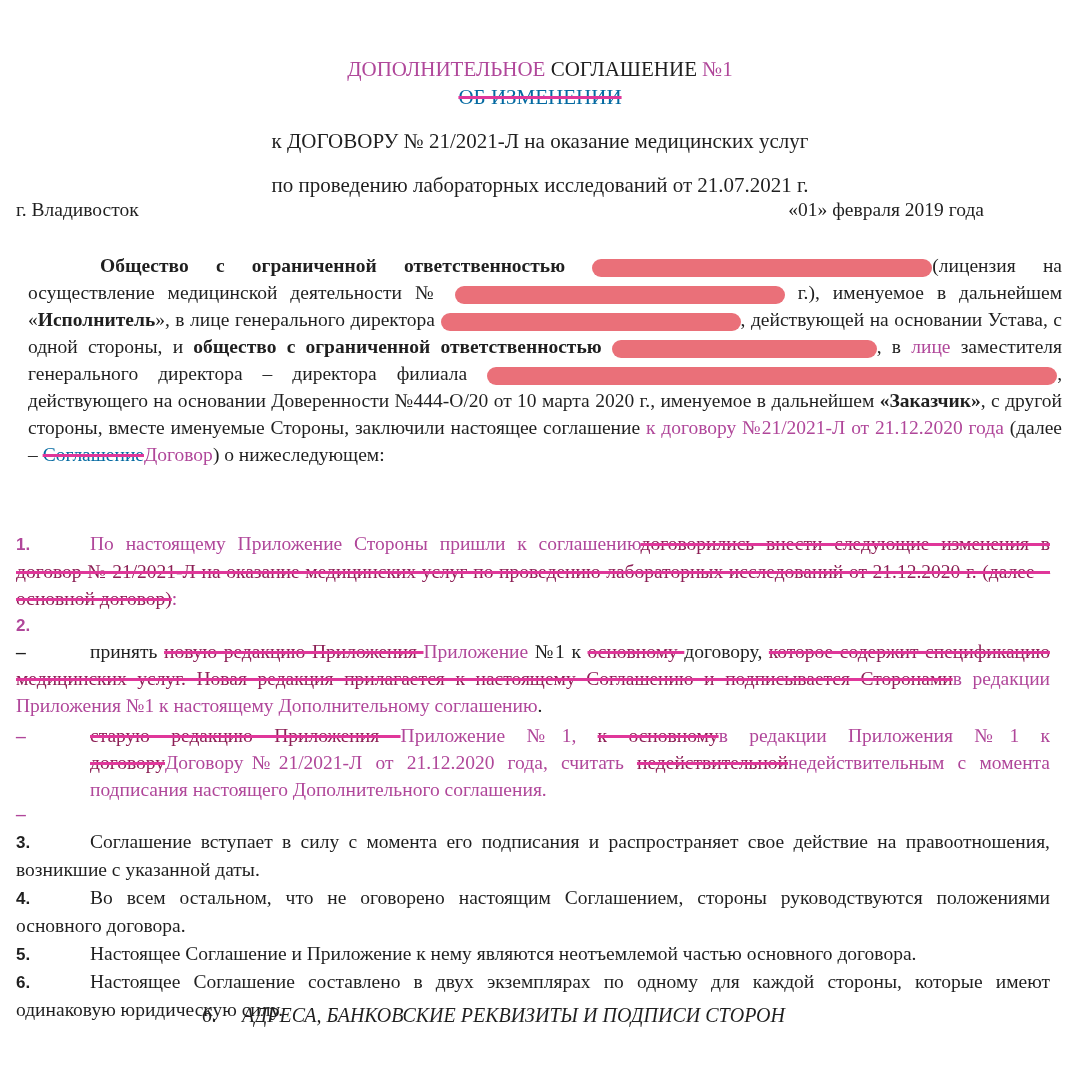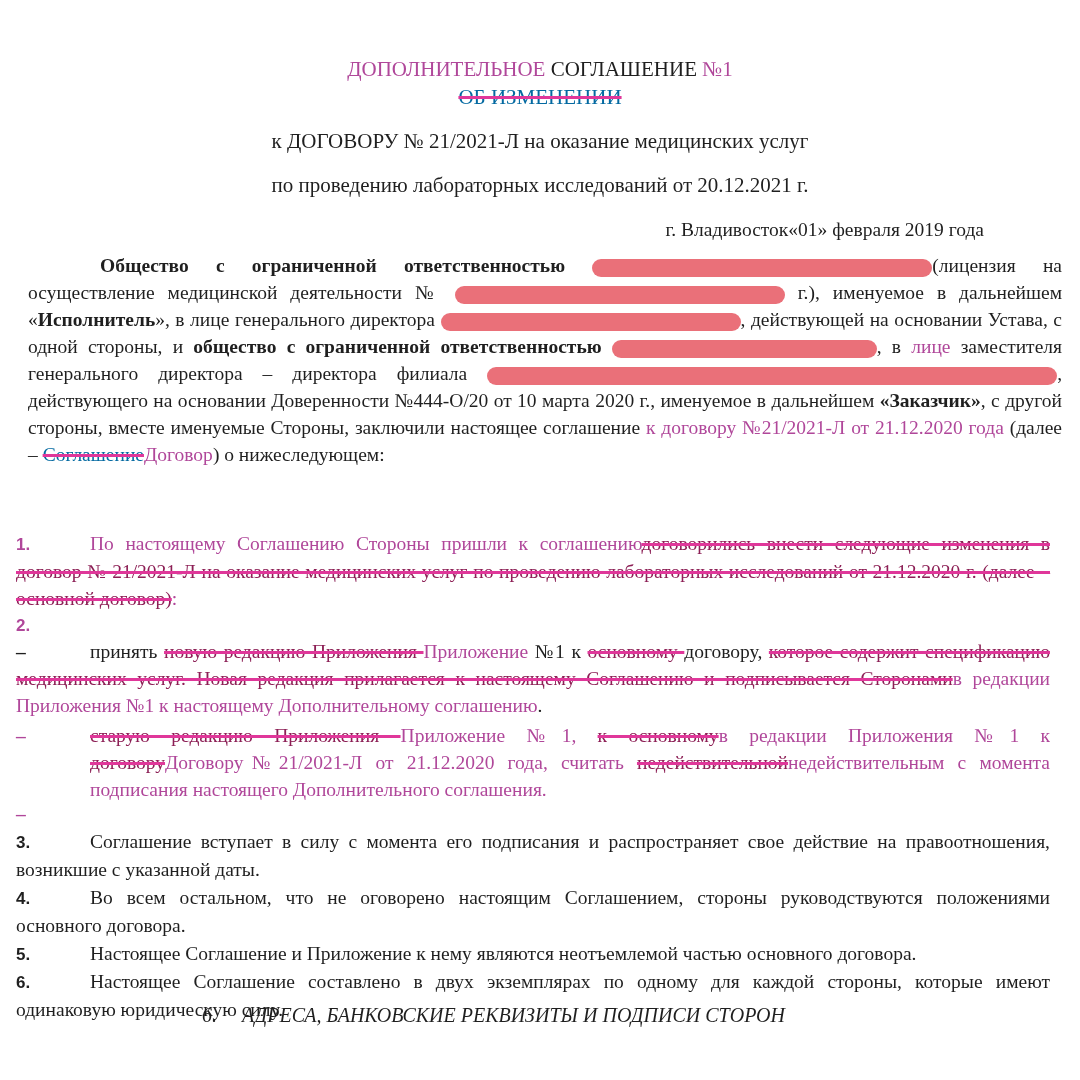--- a/index.html
+++ b/index.html
@@ -15,21 +15,21 @@
   .ins { color: #b0479a; }
   .del { color: #8c1f55; text-decoration: line-through; text-decoration-color: #e0379a; text-decoration-thickness: 3px; }
   .del-dark { color: #0369a1; text-decoration: line-through; text-decoration-color: #e0379a; text-decoration-thickness: 3px; }
   .redact {
     display: inline-block; height: 18px; vertical-align: middle;
     background: #e8646e; border-radius: 10px; opacity: 0.92;
   }
   .title-block { position: absolute; top: 55px; left: 0; width: 1080px; text-align: center; font-size: 21px; line-height: 28px; }
   .title-block .l1 { }
   .title-block .l3, .title-block .l4 { font-weight: normal; margin-top: 16px; }
-  .place-date { position: absolute; top: 196px; left: 16px; right: 96px; display: flex; justify-content: flex-end; font-size: 19.5px; margin-top: 20px; }
+  .place-date { position: absolute; top: 196px; left: 16px; right: 96px; display: flex; justify-content: space-between; font-size: 19.5px; }
   .para { position: absolute; left: 28px; width: 1034px; text-align: justify; text-align-last: auto; }
   .preamble { top: 252px; text-indent: 72px; }
   .b { font-weight: bold; }
   .item-row { position: absolute; left: 16px; width: 1034px; text-align: justify; }
   .num { display: inline-block; width: 74px; }
   .num-b { font-weight: bold; font-family: "Liberation Sans", "DejaVu Sans", sans-serif; font-size: 17px; }
   .num-pink { color: #b0479a; font-family: "Liberation Sans", "DejaVu Sans", sans-serif; font-size: 17px; font-weight: bold; }
   .dash { display: inline-block; width: 74px; font-weight: bold; }
   .indent-block { position: absolute; left: 90px; width: 960px; text-align: justify; }
   .section-heading { position: absolute; top: 1002px; left: 202px; font-size: 20px; font-style: italic; }
@@ -41,40 +41,40 @@
 <div class="page">
 
   <div class="title-block">
     <div class="l1">
       <span class="ins">ДОПОЛНИТЕЛЬНОЕ</span><span> СОГЛАШЕНИЕ </span><span class="ins">№1</span>
     </div>
     <div class="l2">
       <span class="del-dark">ОБ ИЗМЕНЕНИИ</span>
     </div>
     <div class="l3">к ДОГОВОРУ № 21/2021-Л на оказание медицинских услуг</div>
-    <div class="l4">по проведению лабораторных исследований от 20.12.2021 г.</div>
+    <div class="l4">по проведению лабораторных исследований от 21.07.2021 г.</div>
   </div>
 
   <div class="place-date">
     <span>г. Владивосток</span>
     <span>«01» февраля 2019 года</span>
   </div>
 
   <div class="para preamble">
     <span class="b">Общество с ограниченной ответственностью</span>
     <span class="redact" style="width:340px"></span><span>(лицензия на осуществление медицинской деятельности №</span>
     <span class="redact" style="width:330px"></span>
     <span>г.), именуемое в дальнейшем «</span><span class="b">Исполнитель</span><span>», в лице генерального директора</span>
     <span class="redact" style="width:300px"></span><span>, действующей на основании Устава, с одной стороны, и </span><span class="b">общество с ограниченной ответственностью</span>
     <span class="redact" style="width:265px"></span><span>, в </span><span class="ins">лице</span><span> заместителя генерального директора – директора филиала</span>
     <span class="redact" style="width:570px"></span><span>, действующего на основании Доверенности №444-О/20 от 10 марта 2020 г., именуемое в дальнейшем </span><span class="b">«Заказчик»</span><span>, с другой стороны, вместе именуемые Стороны, заключили настоящее соглашение </span><span class="ins">к договору №21/2021-Л от 21.12.2020 года</span><span> (далее – </span><span class="del-dark">Соглашение</span><span class="ins">Договор</span><span>) о нижеследующем:</span>
   </div>
 
   <div class="item-row" style="top:530px">
-    <span class="num num-pink">1.</span><span class="ins">По настоящему Соглашению Стороны пришли к соглашению</span><span class="del">договорились внести следующие изменения в договор № 21/2021-Л на оказание медицинских услуг по проведению лабораторных исследований от 21.12.2020 г. (далее – основной договор)</span><span class="ins">:</span>
+    <span class="num num-pink">1.</span><span class="ins">По настоящему Приложение Стороны пришли к соглашению</span><span class="del">договорились внести следующие изменения в договор № 21/2021-Л на оказание медицинских услуг по проведению лабораторных исследований от 21.12.2020 г. (далее – основной договор)</span><span class="ins">:</span>
   </div>
 
   <div class="item-row" style="top:611px">
     <span class="num num-pink">2.</span>
   </div>
 
   <div class="item-row" style="top:638px">
     <span class="dash">–</span><span>принять </span><span class="del">новую редакцию Приложения </span><span class="ins">Приложение</span><span> №1 к </span><span class="del">основному </span><span>договору, </span><span class="del">которое содержит спецификацию медицинских услуг. Новая редакция прилагается к настоящему Соглашению и подписывается Сторонами</span><span class="ins">в редакции Приложения №1 к настоящему Дополнительному соглашению</span><span>.</span>
   </div>
 

